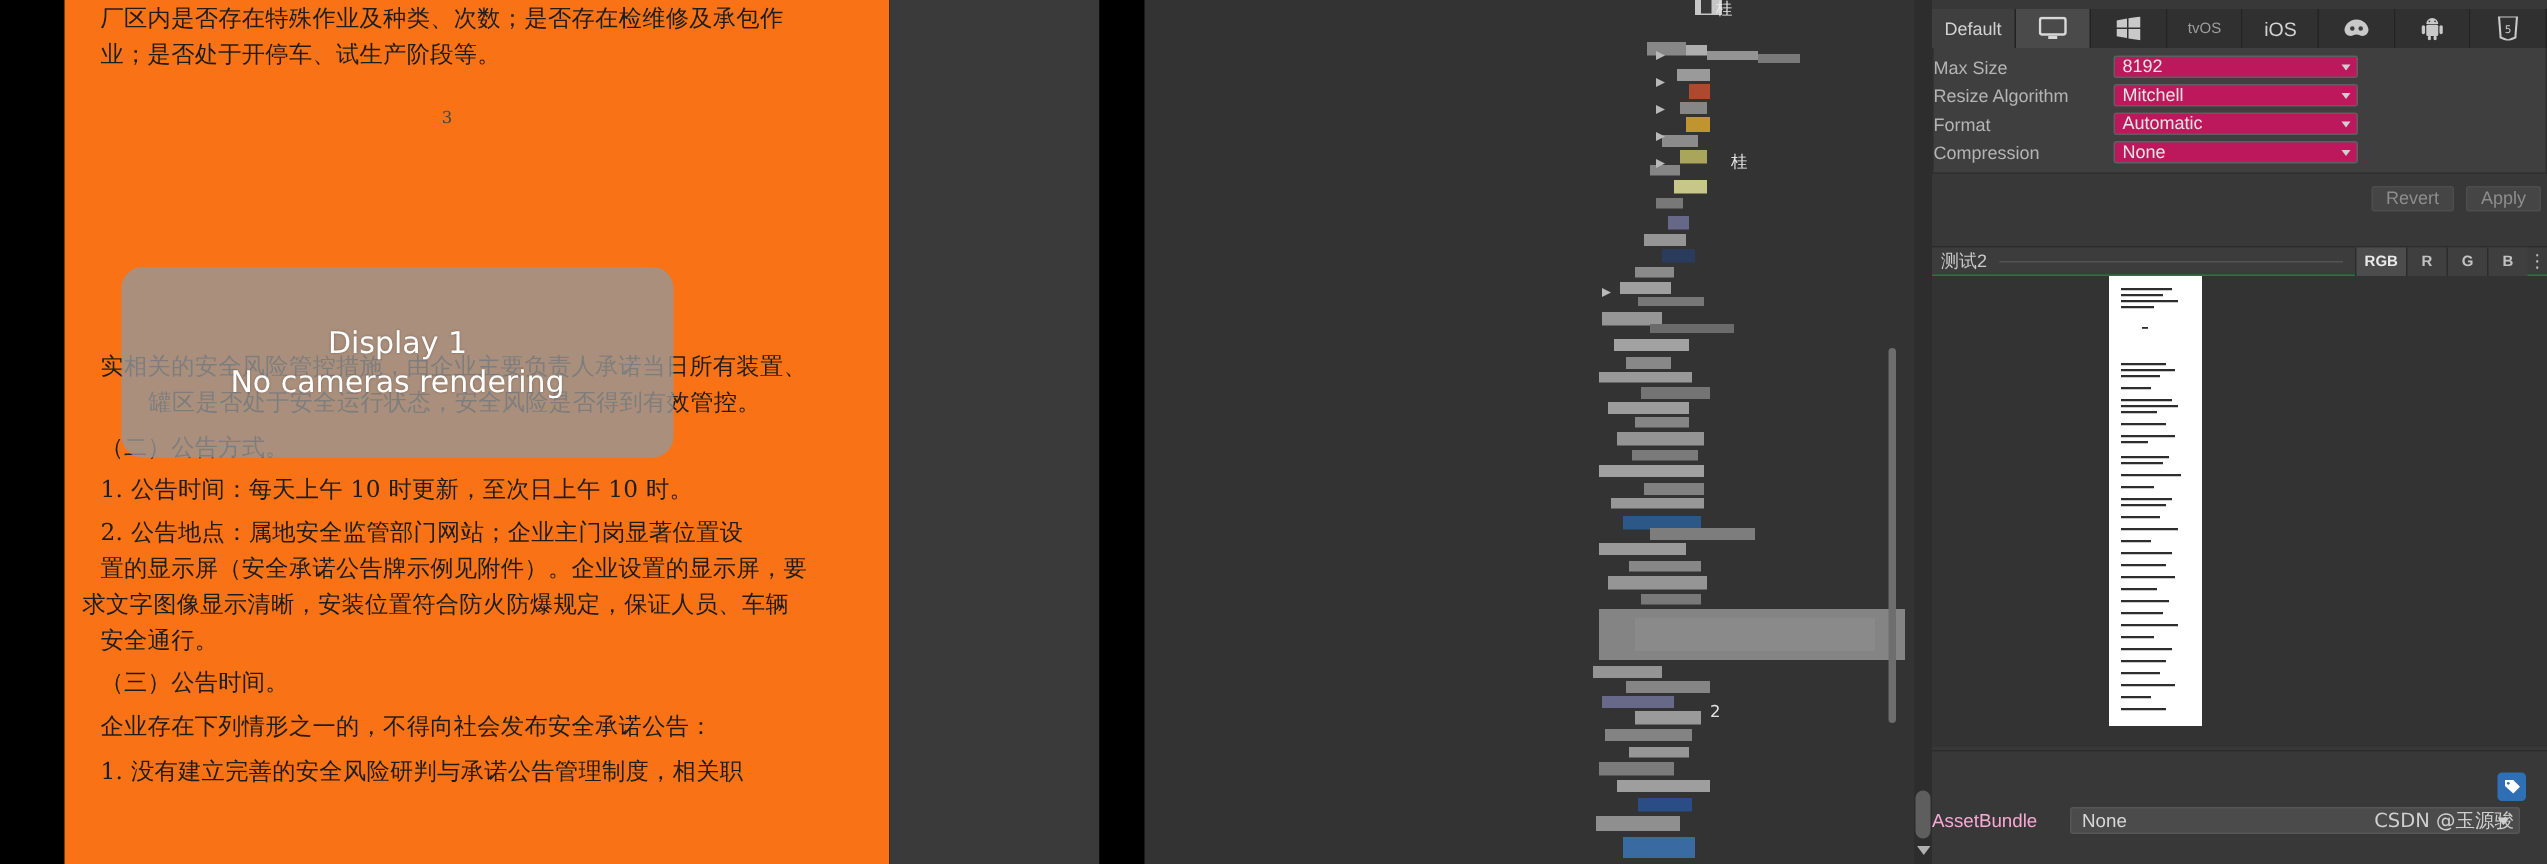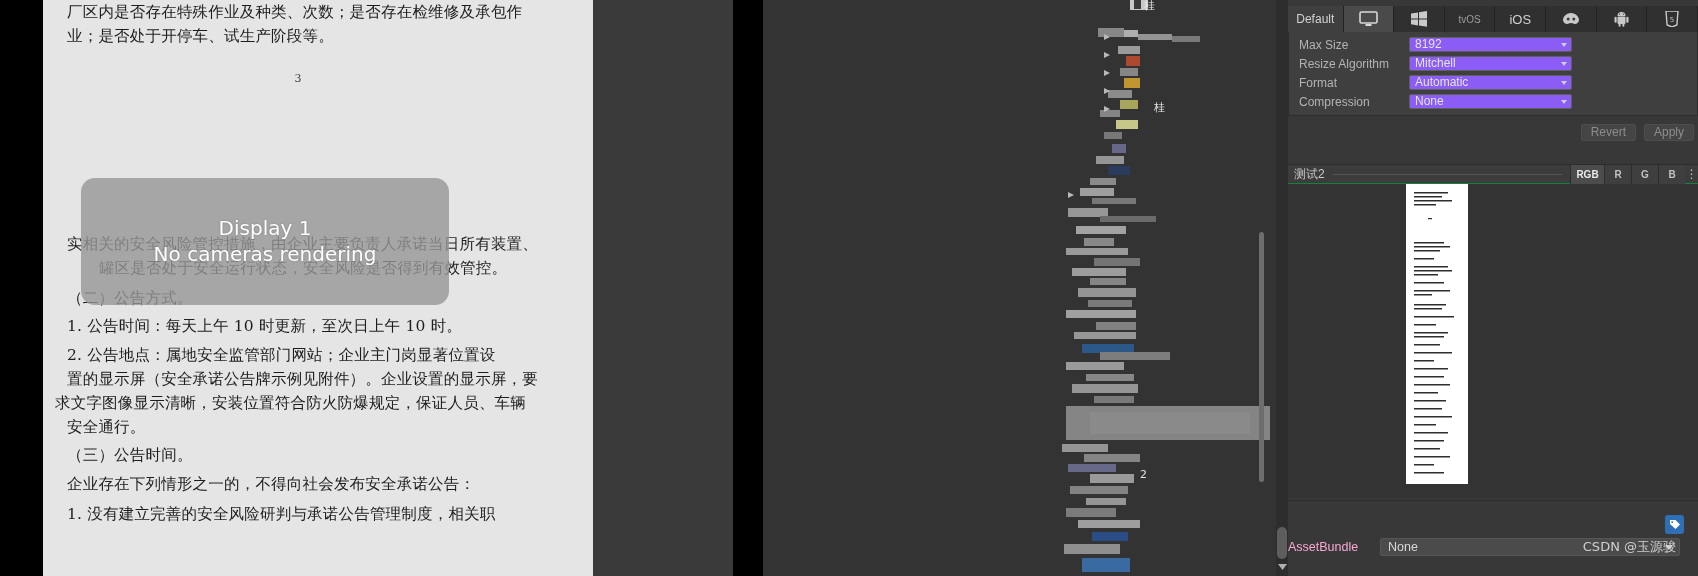--- a/index.html
+++ b/index.html
@@ -11,21 +11,21 @@
   }
   #root { position: relative; width: 1698px; height: 576px; }
 
   
   #game-view {
     position: absolute; left: 0; top: 0; width: 593px; height: 576px;
     background: #000; overflow: hidden;
   }
   #doc-page {
     position: absolute; left: 43px; top: 0; width: 550px; height: 576px;
-    background: #e5e5e5;
+    background: #f97316;
   }
   .doc-line {
     position: absolute;
     color: #1d1d1d;
     font-family: "DejaVu Serif", "Liberation Serif", serif;
     font-size: 15.5px;
     letter-spacing: .2px;
     white-space: nowrap;
   }
   #doc-pagenum {
@@ -106,24 +106,24 @@
   
   #settings-box {
     position:absolute; left:1288px; top:32px; width:410px; height:84px;
     background:#3f3f3f; border:1px solid #2e2e2e; border-top:none;
   }
   .prop-row {
     position:absolute; left:0; width:410px; height:19px;
     display:flex; align-items:center;
   }
   .prop-label {
-    width:120px; padding-left:10px; color:#b4b4b4; font-size:12px;
+    width:120px; color:#b4b4b4; font-size:12px;
   }
   .prop-field {
-    position:relative; width:163px; height:15px; background:#8b5cf6;
+    position:relative; width:163px; height:15px; background:#be185d;
     border:1px solid #5f5f5f; border-radius:2px;
     display:flex; align-items:center;
   }
   .prop-field span.val { padding-left:5px; color:#e4e4e4; font-size:12px; line-height:13px; }
   .caret {
     position:absolute; right:4px; top:5px;
     width:0;height:0;border-left:3.5px solid transparent;border-right:3.5px solid transparent;
     border-top:4px solid #d0d0d0;
   }
 

